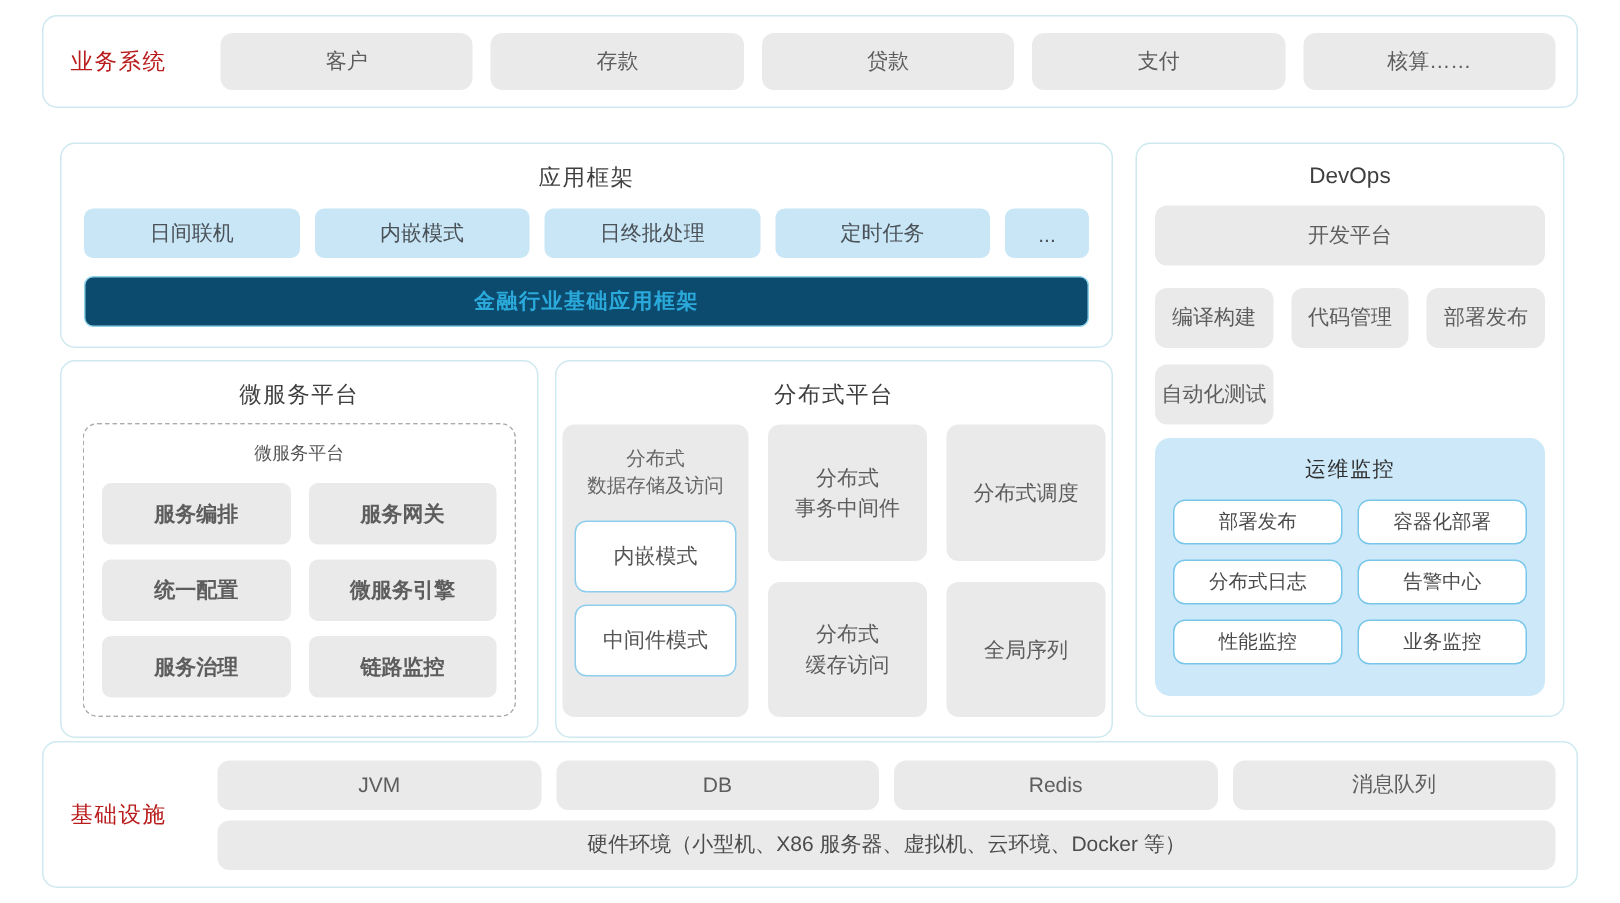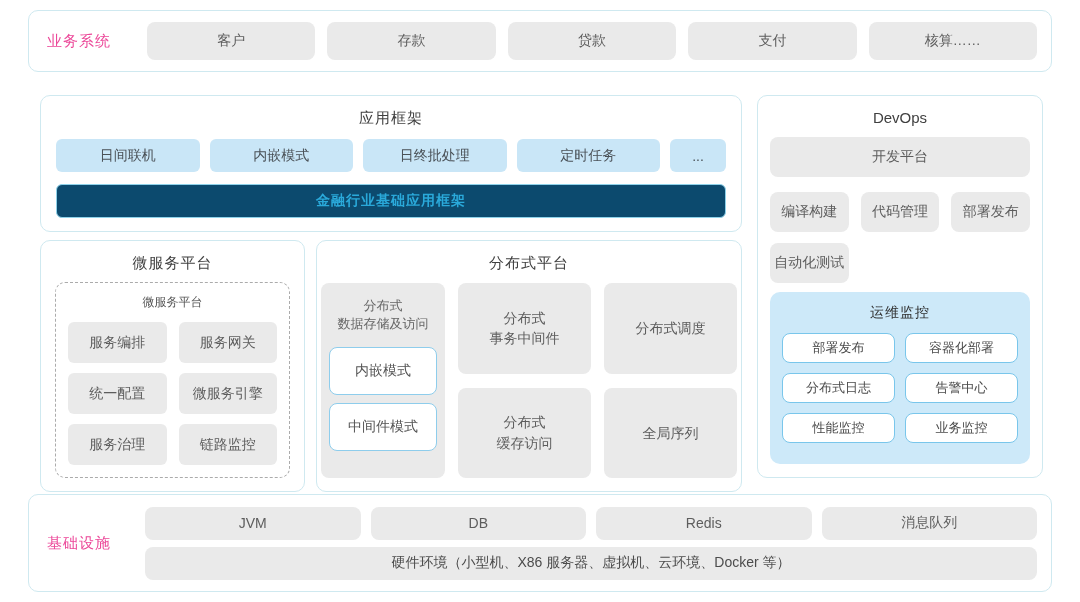--- a/index.html
+++ b/index.html
@@ -40,21 +40,21 @@
   }
 
   
   .top-bar {
     left: 28px; top: 10px; width: 1024px; height: 62px;
     display: flex; align-items: center; gap: 12px;
     padding: 0 14px 0 18px;
   }
   .side-label {
     flex: 0 0 88px;
-    font-size: 15px; color: #ec4899; letter-spacing: 1px;
+    font-size: 15px; color: #b91c1c; letter-spacing: 1px;
   }
   .top-bar .btn { flex: 1; height: 38px; font-size: 14px; }
 
   
   .middle {
     position: absolute; left: 40px; top: 95px; width: 1003px; height: 383px;
     display: flex; gap: 15px;
   }
   .left-col { width: 702px; display: flex; flex-direction: column; }
 
@@ -65,29 +65,29 @@
   .af-row .af-more { flex: 0 0 56px; }
   .af-base {
     margin-top: 12px; height: 34px;
     border: 1px solid #8ed2ea; border-radius: 6px; background: #0c4a6e;
     display: flex; align-items: center; justify-content: center;
     color: #2aa9da; font-size: 14px; font-weight: bold; letter-spacing: 1px;
   }
 
   .platforms { margin-top: 8px; flex: 1; display: flex; gap: 11px; }
 
-  .microservice { width: 265px; padding: 13px 14px; display: flex; flex-direction: column; }
+  .microservice { width: 319px; padding: 13px 14px; display: flex; flex-direction: column; }
   .ms-dashed {
     margin-top: 9px; flex: 1;
     border: 1px dashed #ababab; border-radius: 10px;
     padding: 9px 12px 12px;
   }
   .ms-inner-title { text-align: center; font-size: 12px; color: #555; margin: 2px 0 11px; }
   .ms-grid { display: grid; grid-template-columns: 1fr 1fr; gap: 10px 12px; }
-  .ms-grid .btn { height: 41px; font-size: 14px; border-radius: 6px; }
+  .ms-grid .btn { height: 41px; font-size: 14px; border-radius: 6px; font-weight: bold; }
 
   .distributed { flex: 1; padding: 13px 4px; display: flex; flex-direction: column; }
   .dp-body { margin-top: 10px; flex: 1; display: flex; gap: 13px; }
   .dp-storage {
     flex: 0 0 124px;
     background: #eaeaea; border-radius: 8px;
     padding: 6px 8px 8px;
     display: flex; flex-direction: column;
   }
   .dp-storage-title {

